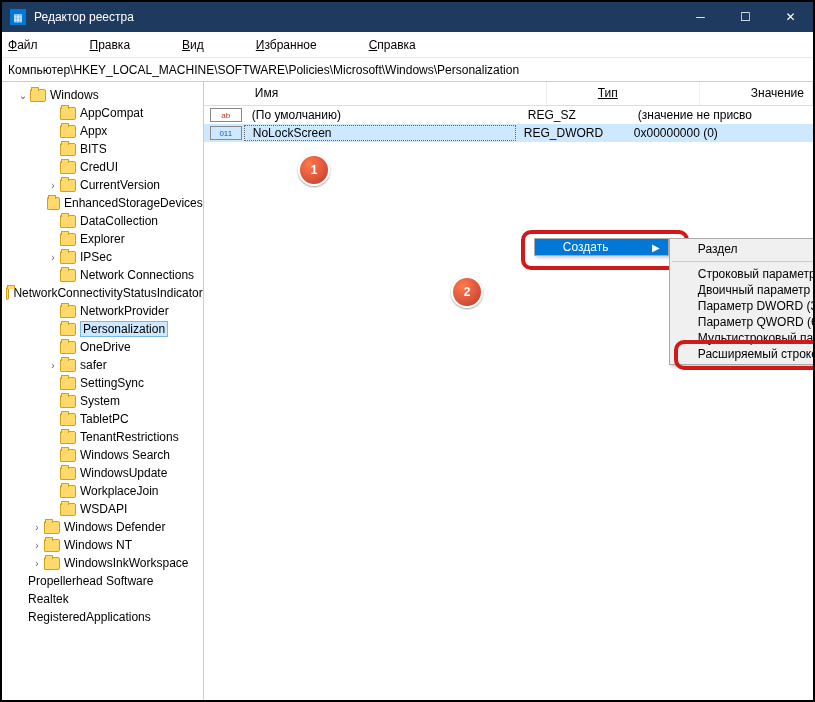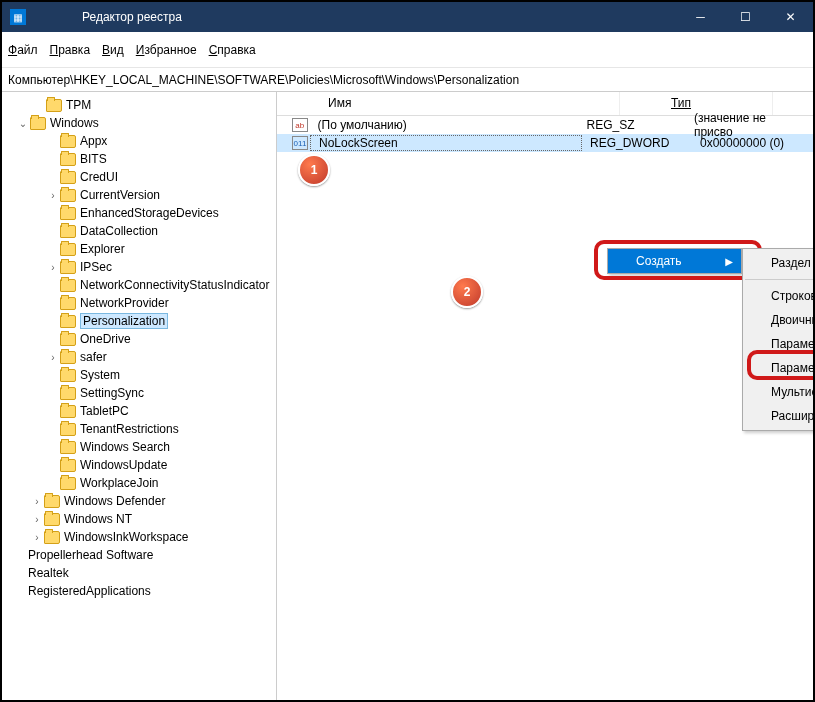--- a/index.html
+++ b/index.html
@@ -2,25 +2,25 @@
 <html><head>
 <meta charset="utf-8">
 <style>
 * { margin:0; padding:0; box-sizing:border-box; font-family:'Segoe UI', Tahoma, sans-serif; font-size:12px; }
 body { background:#fff; width:815px; height:702px; overflow:hidden; border:2px solid #000; position:relative; }
 
 
 .titlebar { height:30px; background:#1f3a5f; color:#fff; display:flex; align-items:center; padding-left:8px; }
 .titlebar .app-icon { width:16px; height:16px; background:#0078d7; display:inline-flex; align-items:center; justify-content:center; margin-right:8px; }
 .titlebar .app-icon span { font-size:10px; }
-.title-text { flex:1; font-size:12px;margin-left:48px; }
+.title-text { flex:1; font-size:12px; }
 .win-btns { display:flex; height:100%; }
 .win-btn { width:45px; display:flex; align-items:center; justify-content:center; color:#fff; font-size:12px; }
 
-.menubar { height:36px; display:flex; align-items:center; padding:0 6px; border-bottom:1px solid #e6e6e6; }
+.menubar { height:26px; display:flex; align-items:center; padding:0 6px; border-bottom:1px solid #e6e6e6;gap:40px; }
 .menubar .mi { margin-right:12px; }
 .mi .ul { text-decoration:underline; }
 
 
 .pathbar { height:24px; border-bottom:1px solid #ccc; padding:2px 6px; font-size:12px; display:flex; align-items:center; }
 
 
 .split { display:flex; height:calc(702px - 30px - 22px - 24px - 4px); }
 .tree { width:275px; border-right:1px solid #ccc; overflow:hidden; padding-top:4px; }
 .list { flex:1; position:relative; }
@@ -34,30 +34,30 @@
 .sel { background:#cde8ff; border:1px solid #7ab8e0; padding:0 2px; }
 
 
 .lhdr { display:flex; height:24px; border-bottom:1px solid #ddd; }
 .lhdr .col { padding:4px 8px; border-right:1px solid #eee;margin-left:43px; }
 .col-name { width:300px; }
 .col-type { width:110px;text-decoration:underline; }
 .col-val { flex:1; }
 .lrow { display:flex; height:18px; align-items:center; }
 .lrow .cell { padding:0 8px; }
-.ico-str, .ico-dw { width:16px; height:14px; border:1px solid #888; margin-left:15px; margin-right:2px; display:inline-flex; align-items:center; justify-content:center; font-size:8px; }
+.ico-str, .ico-dw { width:32px; height:14px; border:1px solid #888; margin-left:6px; margin-right:2px; display:inline-flex; align-items:center; justify-content:center; font-size:8px; }
 .ico-str { color:#c0392b; }
 .ico-dw { color:#1a5fb4; }
 .selrow { background:#cde8ff; }
 .selrow .name-wrap { border:1px dotted #666; }
 
 
 .ctx { position:absolute; background:#f0f0f0; border:1px solid #aaa; box-shadow:2px 2px 3px rgba(0,0,0,0.2); }
 .ctx1 { left:330px; top:156px; width:135px; }
-.ctx-item { height:24px; display:flex; align-items:center; padding:0 22px 0 28px; position:relative; }
+.ctx-item { height:16px; display:flex; align-items:center; padding:0 22px 0 28px; position:relative; }
 .ctx1 .ctx-item { background:#0078d7; color:#fff; }
 .ctx1 .arr { position:absolute; right:8px; font-size:10px; }
 .callout1 { position:absolute; left:317px; top:148px; width:168px; height:40px; border:4px solid #d01919; border-radius:10px; pointer-events:none; }
 .badge { position:absolute; width:32px; height:32px; border-radius:50%; background:radial-gradient(circle at 35% 30%, #ff7a4d, #c0392b); border:2px solid #fff; color:#fff; display:flex; align-items:center; justify-content:center; font-weight:bold; font-size:16px; box-shadow:0 1px 2px rgba(0,0,0,.4); }
 .b1 { left:296px; top:152px; }
 .ctx2 { left:465px; top:156px; width:275px; padding:2px 0; }
 .ctx2 .ctx-item { background:#f0f0f0; color:#000; }
 .ctx2 .sep { height:1px; background:#ccc; margin:4px 2px; }
 .callout2 { position:absolute; left:470px; top:258px; width:264px; height:30px; border:4px solid #d01919; border-radius:10px; pointer-events:none; }
 .b2 { left:449px; top:274px; }
@@ -86,36 +86,36 @@
 </div>
 
 <div class="pathbar">
     <span>Компьютер\HKEY_LOCAL_MACHINE\SOFTWARE\Policies\Microsoft\Windows\Personalization</span>
   </div>
 
 <div class="split">
 
   <div class="tree">
     <div class="node">
-        <span class="sp" style="width:30px"></span>
-        <span class="exp"></span>
-        <span class="fld"></span>
-        <span>TPM</span>
-      </div>
-    <div class="node">
         <span class="sp" style="width:14px"></span>
         <span class="exp">⌄</span>
         <span class="fld"></span>
         <span>Windows</span>
       </div>
     <div id="tree-items">
         <div class="node">
           <span class="sp" style="width:44px"></span>
           <span class="exp"></span>
           <span class="fld"></span>
+          <span>AppCompat</span>
+        </div>
+        <div class="node">
+          <span class="sp" style="width:44px"></span>
+          <span class="exp"></span>
+          <span class="fld"></span>
           <span>Appx</span>
         </div>
         <div class="node">
           <span class="sp" style="width:44px"></span>
           <span class="exp"></span>
           <span class="fld"></span>
           <span>BITS</span>
         </div>
         <div class="node">
           <span class="sp" style="width:44px"></span>
@@ -150,20 +150,26 @@
         <div class="node">
           <span class="sp" style="width:44px"></span>
           <span class="exp">›</span>
           <span class="fld"></span>
           <span>IPSec</span>
         </div>
         <div class="node">
           <span class="sp" style="width:44px"></span>
           <span class="exp"></span>
           <span class="fld"></span>
+          <span>Network Connections</span>
+        </div>
+        <div class="node">
+          <span class="sp" style="width:44px"></span>
+          <span class="exp"></span>
+          <span class="fld"></span>
           <span>NetworkConnectivityStatusIndicator</span>
         </div>
         <div class="node">
           <span class="sp" style="width:44px"></span>
           <span class="exp"></span>
           <span class="fld"></span>
           <span>NetworkProvider</span>
         </div>
         <div class="node">
           <span class="sp" style="width:44px"></span>
@@ -180,32 +186,32 @@
         <div class="node">
           <span class="sp" style="width:44px"></span>
           <span class="exp">›</span>
           <span class="fld"></span>
           <span>safer</span>
         </div>
         <div class="node">
           <span class="sp" style="width:44px"></span>
           <span class="exp"></span>
           <span class="fld"></span>
+          <span>SettingSync</span>
+        </div>
+        <div class="node">
+          <span class="sp" style="width:44px"></span>
+          <span class="exp"></span>
+          <span class="fld"></span>
           <span>System</span>
         </div>
         <div class="node">
           <span class="sp" style="width:44px"></span>
           <span class="exp"></span>
           <span class="fld"></span>
-          <span>SettingSync</span>
-        </div>
-        <div class="node">
-          <span class="sp" style="width:44px"></span>
-          <span class="exp"></span>
-          <span class="fld"></span>
           <span>TabletPC</span>
         </div>
         <div class="node">
           <span class="sp" style="width:44px"></span>
           <span class="exp"></span>
           <span class="fld"></span>
           <span>TenantRestrictions</span>
         </div>
         <div class="node">
           <span class="sp" style="width:44px"></span>
@@ -217,20 +223,26 @@
           <span class="sp" style="width:44px"></span>
           <span class="exp"></span>
           <span class="fld"></span>
           <span>WindowsUpdate</span>
         </div>
         <div class="node">
           <span class="sp" style="width:44px"></span>
           <span class="exp"></span>
           <span class="fld"></span>
           <span>WorkplaceJoin</span>
+        </div>
+        <div class="node">
+          <span class="sp" style="width:44px"></span>
+          <span class="exp"></span>
+          <span class="fld"></span>
+          <span>WSDAPI</span>
         </div>
       </div>
     <div id="tree-after">
         <div class="node">
           <span class="sp" style="width:28px"></span>
           <span class="exp">›</span>
           <span class="fld"></span>
           <span>Windows Defender</span>
         </div>
         <div class="node">
@@ -262,20 +274,21 @@
           <span class="exp"></span>
           <span>RegisteredApplications</span>
         </div>
       </div>
   </div>
 
   <div class="list">
     <div class="lhdr">
       <div class="col col-name">Имя</div>
       <div class="col col-type">Тип</div>
+      <div class="col col-val">Значение</div>
     </div>
     <div class="lrow">
       <span class="ico-str">ab</span>
       <span class="cell" style="width:276px">(По умолчанию)</span>
       <span class="cell" style="width:110px">REG_SZ</span>
       <span class="cell">(значение не присво</span>
     </div>
     <div class="lrow selrow">
       <span class="ico-dw">011</span>
       <span class="cell name-wrap" style="width:272px"><span>NoLockScreen</span></span>

